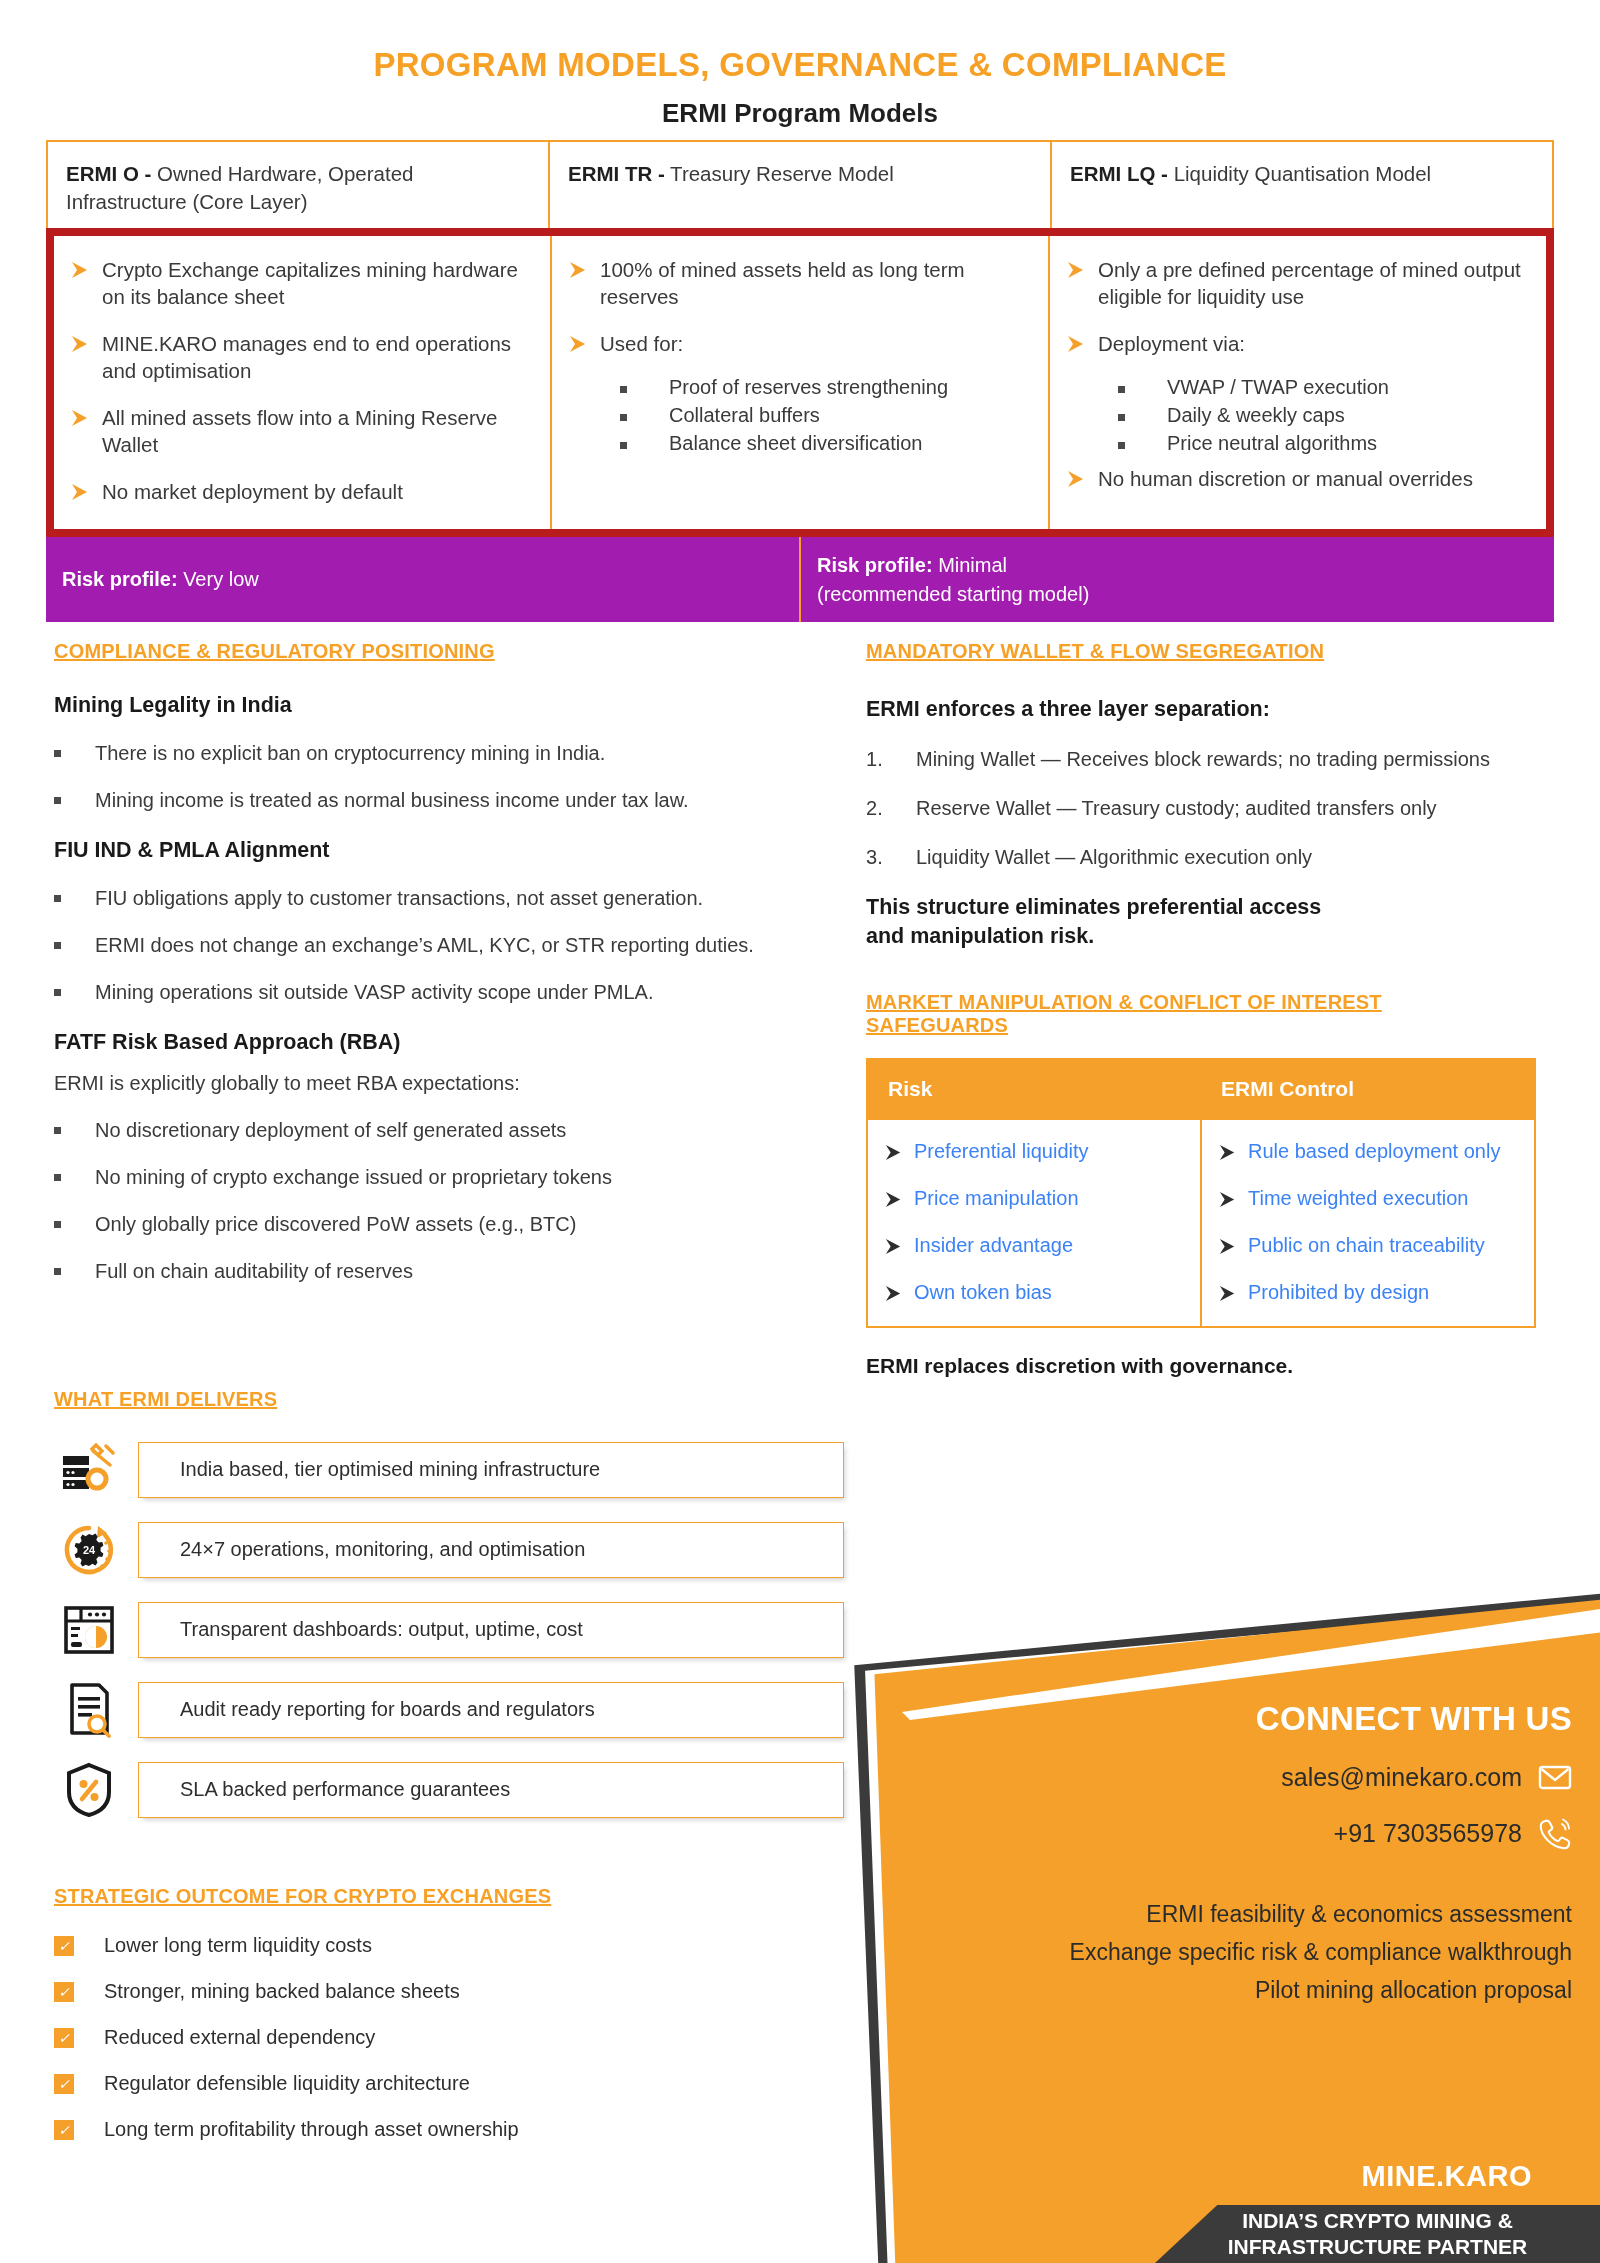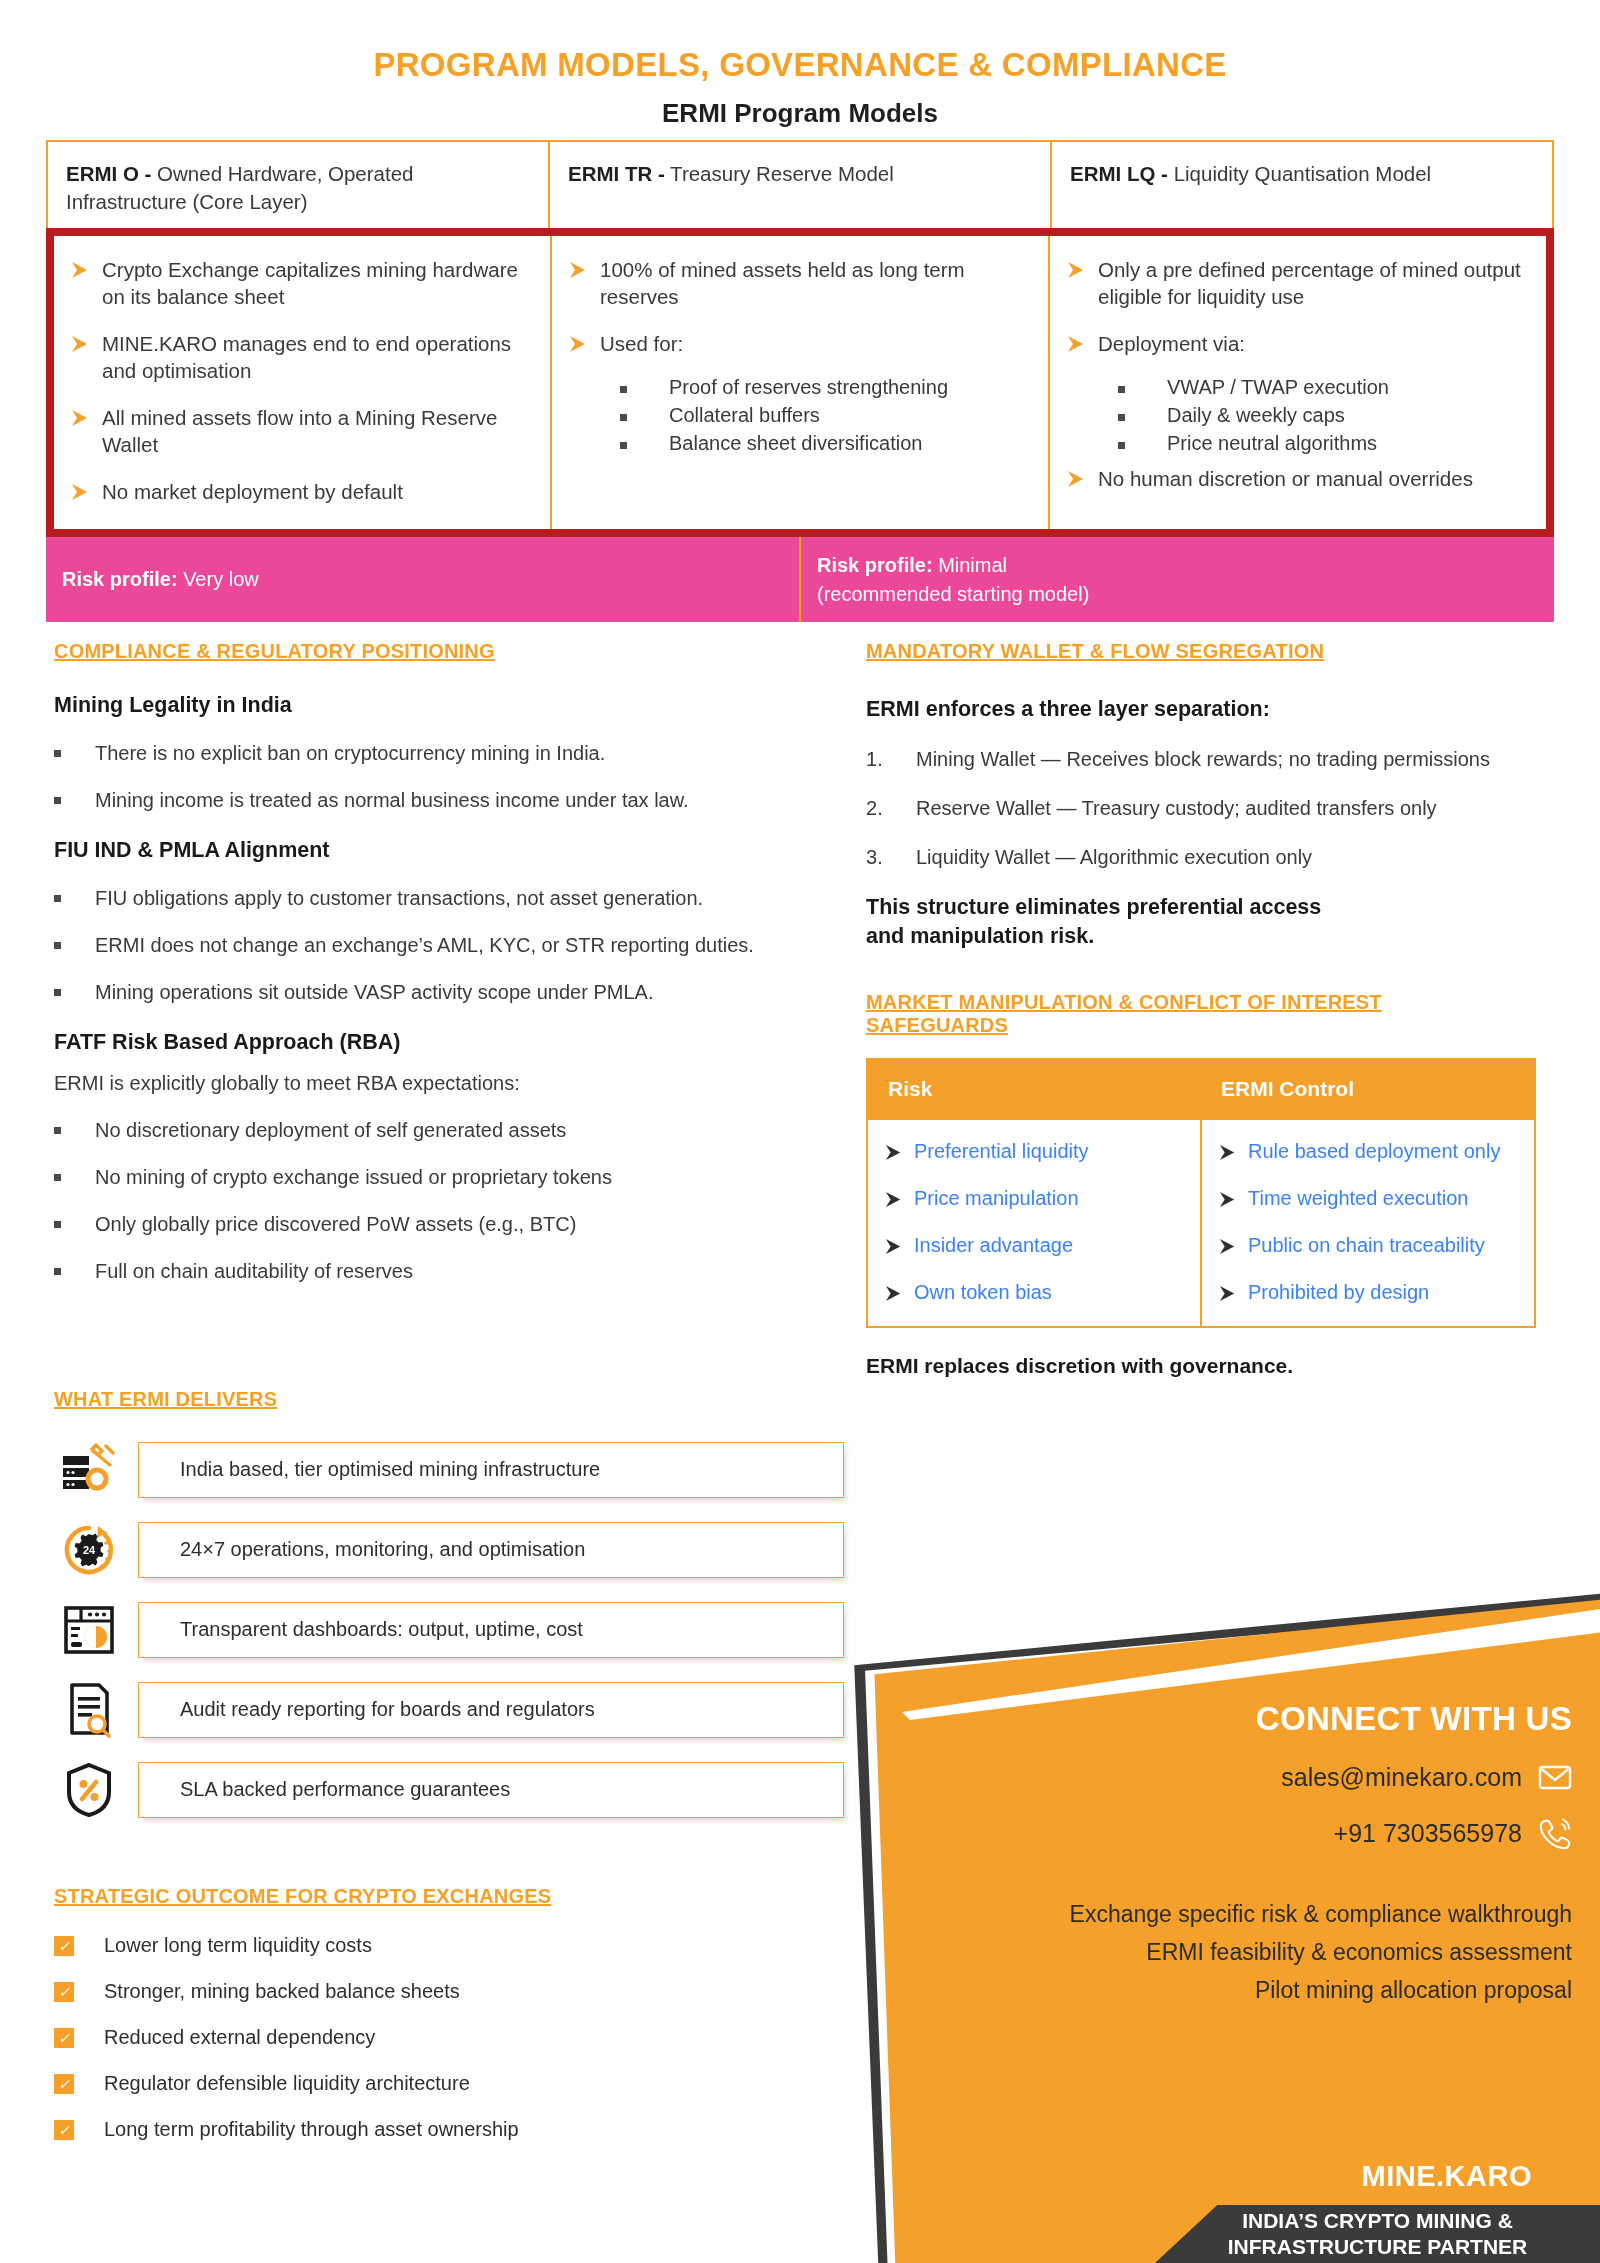--- a/index.html
+++ b/index.html
@@ -49,21 +49,21 @@
   .mb-item:last-child { margin-bottom: 2px; }
   .arrow-ic {
     flex: 0 0 auto; width: 20px; height: 20px; margin-right: 12px; margin-top: 4px;
   }
   .mb-item span.txt { font-size: 20.5px; line-height: 1.34; color: #3a3a3a; }
 
   .sub-list { margin: 14px 0 10px 52px; }
   .sub-li { display: flex; align-items: flex-start; margin-bottom: 5px; font-size: 20px; color: #3a3a3a; }
   .sq { flex: 0 0 auto; width: 7px; height: 7px; background: #4a4a4a; margin-top: 10px; margin-right: 42px; }
 
-  .models-risk { display: flex; background: #ec4899; }
+  .models-risk { display: flex; background: #a21caf; }
   .models-risk .cell {
     flex: 1 1 0; padding: 14px 16px; min-height: 66px;
     border-right: 2px solid #F4A02A; color: #ffffff;
     font-size: 20px; line-height: 1.42; display: flex; align-items: center;
   }
   .models-risk .cell:last-child { border-right: none; }
   .models-risk .cell b { font-weight: bold; }
 
   
   .sec-h {
@@ -567,22 +567,22 @@
     <div class="cta-line">
       <span>+91 7303565978</span>
       <svg class="ic" viewBox="0 0 34 34">
         <path d="M7 5 c3 -1 4 0 5 2 l2 4 c.6 1.3 .2 2-1 2.8 l-1.6 1.1 c-.7 .5-.8 1.2-.4 2 1.8 3.6 4.4 6.2 8 8 .8 .4 1.5 .3 2-.4 l1.1-1.6 c.8-1.2 1.5-1.6 2.8-1 l4 2 c2 1 3 2 2 5 -.8 2.4-3 3.6-5.6 3.2 C14 31 3 20 2.8 10.6 2.6 7.8 4.6 5.8 7 5 Z" fill="none" stroke="#ffffff" stroke-width="2.1"></path>
         <path d="M24 8 a7 7 0 0 1 3.5 5.5" fill="none" stroke="#ffffff" stroke-width="1.9" stroke-linecap="round"></path>
         <path d="M25 3.5 a11 11 0 0 1 6 9" fill="none" stroke="#ffffff" stroke-width="1.9" stroke-linecap="round"></path>
       </svg>
     </div>
 
     <div class="cta-offers">
+      <div>ERMI feasibility &amp; economics assessment</div>
       <div>Exchange specific risk &amp; compliance walkthrough</div>
-      <div>ERMI feasibility &amp; economics assessment</div>
       <div>Pilot mining allocation proposal</div>
     </div>
   </div>
 
   <div class="brand">MINE.KARO</div>
 
   <div class="footer-dark"></div>
   <div class="footer-dark2">
     <span>INDIA’S CRYPTO MINING &amp;</span>
     <span>INFRASTRUCTURE PARTNER</span>

